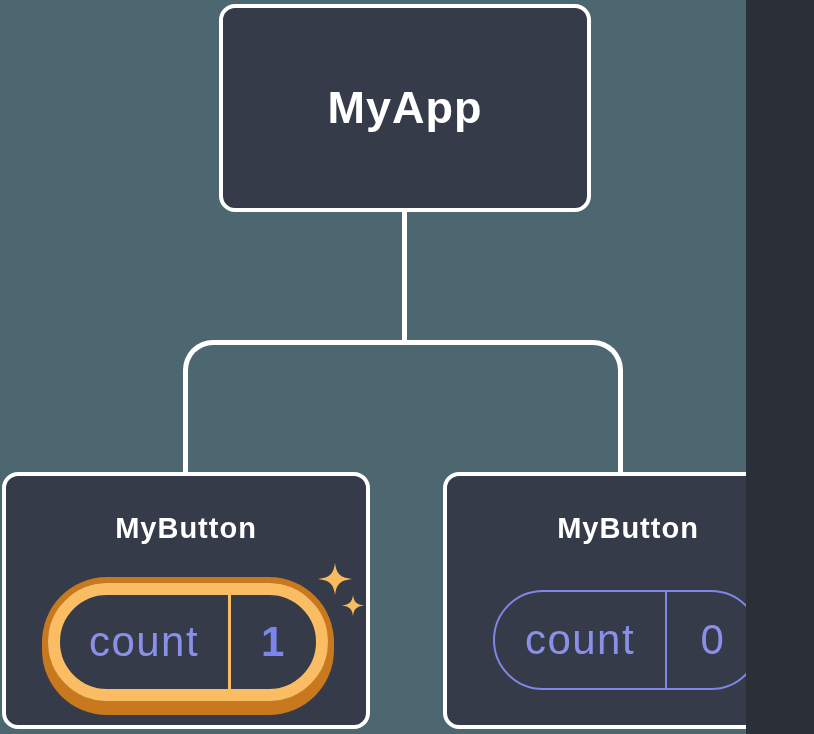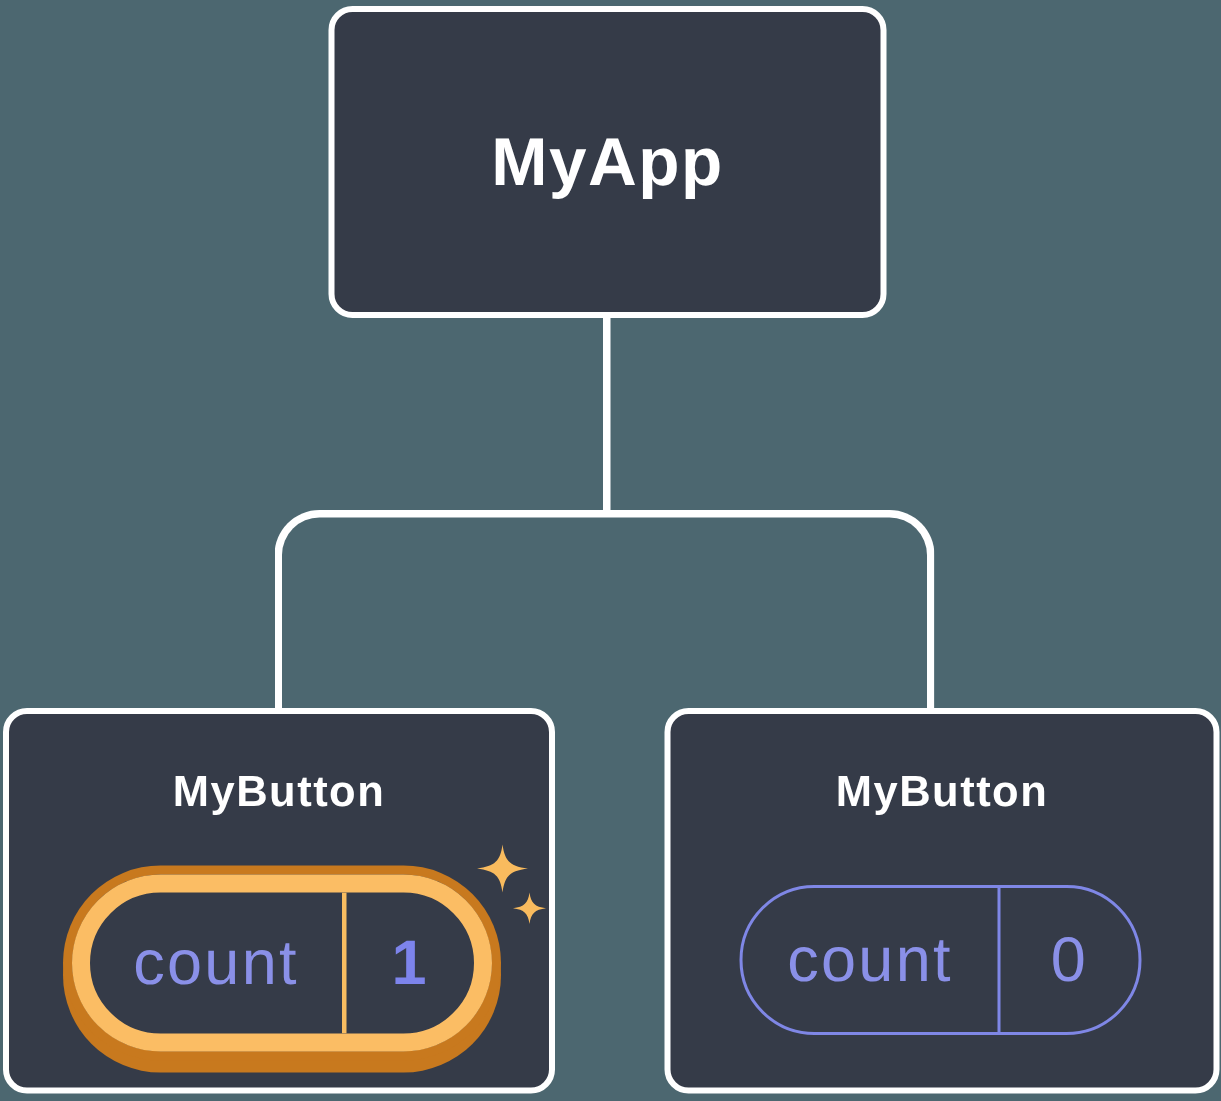--- a/index.html
+++ b/index.html
@@ -4,21 +4,21 @@
 <style>
   * { margin: 0; padding: 0; box-sizing: border-box; }
 
   body {
     font-family: "Liberation Sans", "DejaVu Sans", sans-serif;
     background: #2b2f38;
   }
 
   .canvas {
     position: relative;
-    width: 814px;
+    width: 746px;
     height: 734px;
     background: #4c6770;
     overflow: hidden;
   }
 
   
   .node {
     position: absolute;
     background: #353b48;
     border: 4px solid #ffffff;

